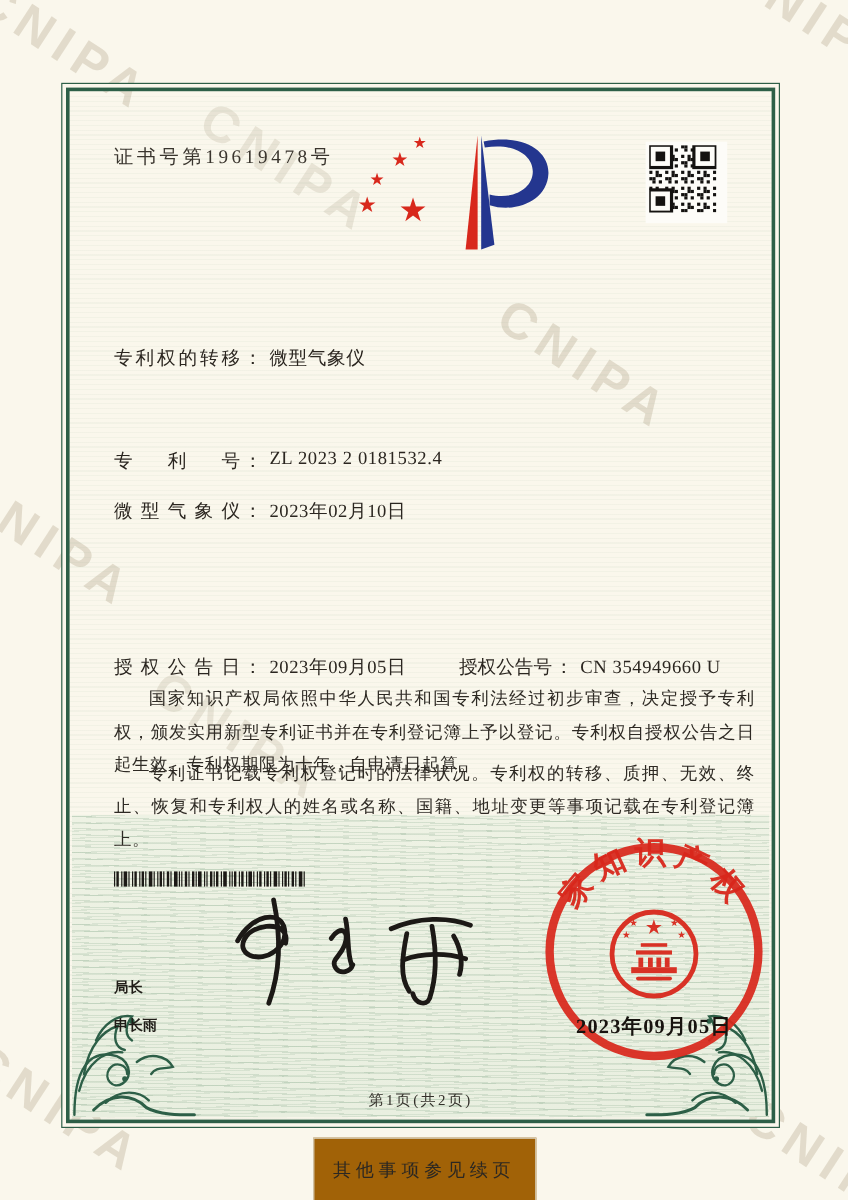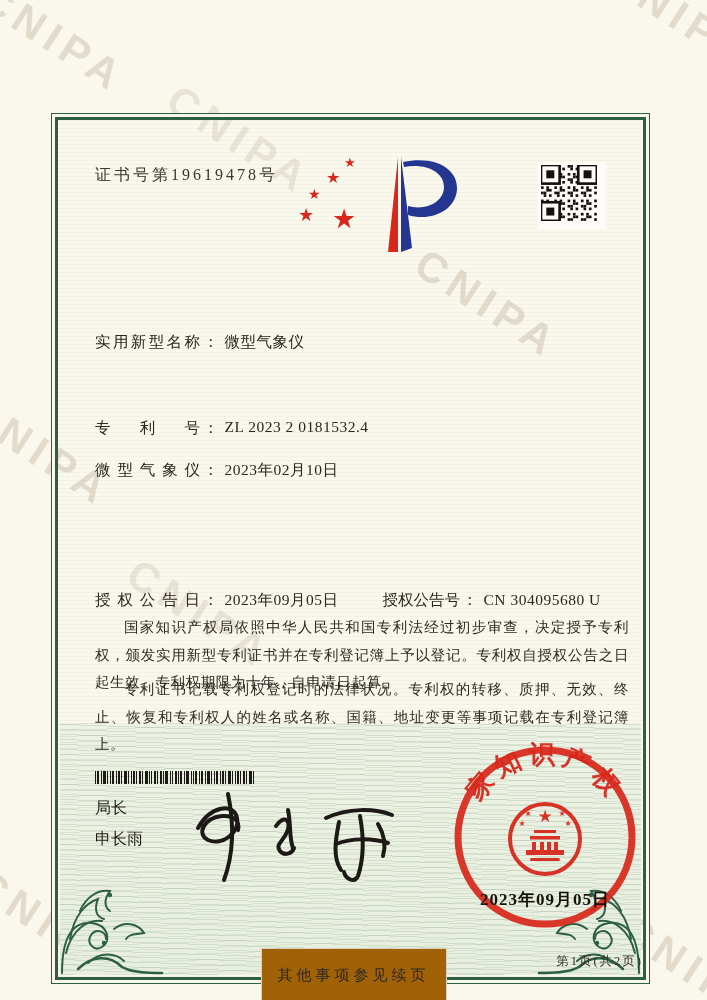--- a/index.html
+++ b/index.html
@@ -15,21 +15,20 @@
     color:rgba(193,182,158,.42);transform:rotate(33deg);
     white-space:nowrap;user-select:none;pointer-events:none;z-index:1;
   }
   .frame{
     position:absolute;left:55px;top:73px;width:591px;height:863px;
     box-sizing:border-box;border:3px solid #2d5f47;
     box-shadow:0 0 0 3px #faf7ec,0 0 0 4px #2d5f47;
     background:
       repeating-linear-gradient(0deg,rgba(140,172,142,.07) 0 1px,transparent 1px 4px);
     z-index:2;
-    margin-top:44px;
   }
   .wave-zone{
     position:absolute;left:2px;right:2px;bottom:2px;height:252px;
     background:
       repeating-linear-gradient(2deg,rgba(118,158,126,.22) 0 1px,transparent 1px 5px),
       repeating-linear-gradient(-2deg,rgba(118,158,126,.16) 0 1px,transparent 1px 6px),
       linear-gradient(#eef2e4,#e9efe0);
   }
   .corner-orn{position:absolute;bottom:0;width:108px;height:108px;}
   .corner-orn.left{left:0;}
@@ -52,32 +51,32 @@
   .row-address{white-space:normal;}
   .row-address .fvalue{display:inline-block;width:408px;line-height:1.55;vertical-align:top;}
   .pair2{margin-left:44px;}
   .para{
     position:absolute;left:37px;width:534px;margin:0;
     font-size:14.5px;line-height:1.9;letter-spacing:.6px;
     text-indent:2em;text-align:justify;color:#2e2a24;
   }
   .barcode{position:absolute;left:37px;top:650px;width:162px;height:13px;}
   .signer{
-    position:absolute;left:37px;top:672px;
+    position:absolute;left:37px;top:732px;
     font-family:"Liberation Sans","DejaVu Sans",sans-serif;
-    font-size:16px;font-weight:400;color:#201d18;line-height:31px;z-index:4;
+    font-size:12px;font-weight:700;color:#201d18;line-height:31px;z-index:4;
   }
   .signature{position:absolute;left:118px;top:668px;z-index:4;}
   .seal{position:absolute;left:392px;top:622px;width:190px;height:190px;z-index:5;}
   .seal svg{position:absolute;left:0;top:0;}
   .seal-date{
     position:absolute;left:0;top:146px;width:100%;text-align:center;
     font-size:17px;font-weight:bold;letter-spacing:1px;color:#17130f;z-index:6;
   }
-  .page-info{position:absolute;left:0;top:833px;width:100%;text-align:right;font-size:12.5px;letter-spacing:2px;color:#33302a;z-index:4;}
+  .page-info{position:absolute;left:0;top:833px;width:100%;text-align:center;font-size:12.5px;letter-spacing:2px;color:#33302a;z-index:4;}
   .footer-note{
     position:absolute;left:50%;top:948px;transform:translateX(-50%);
     font-size:15px;letter-spacing:4px;color:#2b2722;
     border:1px solid #d9d2bf;background:#a16207;padding:17px 16px;z-index:2;
   }
 </style>
 </head>
 <body>
 
 <div class="stage">
@@ -230,30 +229,30 @@
           <rect x="0" y="0" width="18.62" height="18.62" fill="none" stroke="#141210" stroke-width="2.66"></rect>
           <rect x="5.32" y="5.32" width="7.98" height="7.98" fill="#141210"></rect>
           <rect x="37.24" y="0" width="18.62" height="18.62" fill="none" stroke="#141210" stroke-width="2.66"></rect>
           <rect x="42.56" y="5.32" width="7.98" height="7.98" fill="#141210"></rect>
           <rect x="0" y="37.24" width="18.62" height="18.62" fill="none" stroke="#141210" stroke-width="2.66"></rect>
           <rect x="5.32" y="42.56" width="7.98" height="7.98" fill="#141210"></rect>
         </svg></div>
 
 
     <div class="row" style="top:212px">
-      <span class="flabel">实用新型名称</span><span class="fcolon">：</span><span class="fvalue">微型气象仪</span>
+      <span class="flabel">专利权的转移</span><span class="fcolon">：</span><span class="fvalue">微型气象仪</span>
     </div>
     <div class="row" style="top:298px">
       <span class="flabel">专利号</span><span class="fcolon">：</span><span class="fvalue">ZL 2023 2 0181532.4</span>
     </div>
     <div class="row" style="top:340px">
       <span class="flabel">微型气象仪</span><span class="fcolon">：</span><span class="fvalue">2023年02月10日</span>
     </div>
     <div class="row" style="top:470px">
-      <span class="flabel">授权公告日</span><span class="fcolon">：</span><span class="fvalue">2023年09月05日</span><span class="pair2"><span>授权公告号</span><span class="fcolon">：</span><span class="fvalue">CN 304095680 U</span></span>
+      <span class="flabel">授权公告日</span><span class="fcolon">：</span><span class="fvalue">2023年09月05日</span><span class="pair2"><span>授权公告号</span><span class="fcolon">：</span><span class="fvalue">CN 354949660 U</span></span>
     </div>
 
     <p class="para" style="top:556px">专利证书记载专利权登记时的法律状况。专利权的转移、质押、无效、终止、恢复和专利权人的姓名或名称、国籍、地址变更等事项记载在专利登记簿上。</p>
     <p class="para" style="top:494px">国家知识产权局依照中华人民共和国专利法经过初步审查，决定授予专利权，颁发实用新型专利证书并在专利登记簿上予以登记。专利权自授权公告之日起生效。专利权期限为十年，自申请日起算。</p>
 
     <div class="barcode"><svg width="162" height="13">
           <rect x="0" y="0" width="1" height="13" fill="#1c1916"></rect>
           <rect x="2" y="0" width="2" height="13" fill="#1c1916"></rect>
           <rect x="6" y="0" width="1" height="13" fill="#1c1916"></rect>
           <rect x="8" y="0" width="3" height="13" fill="#1c1916"></rect>

